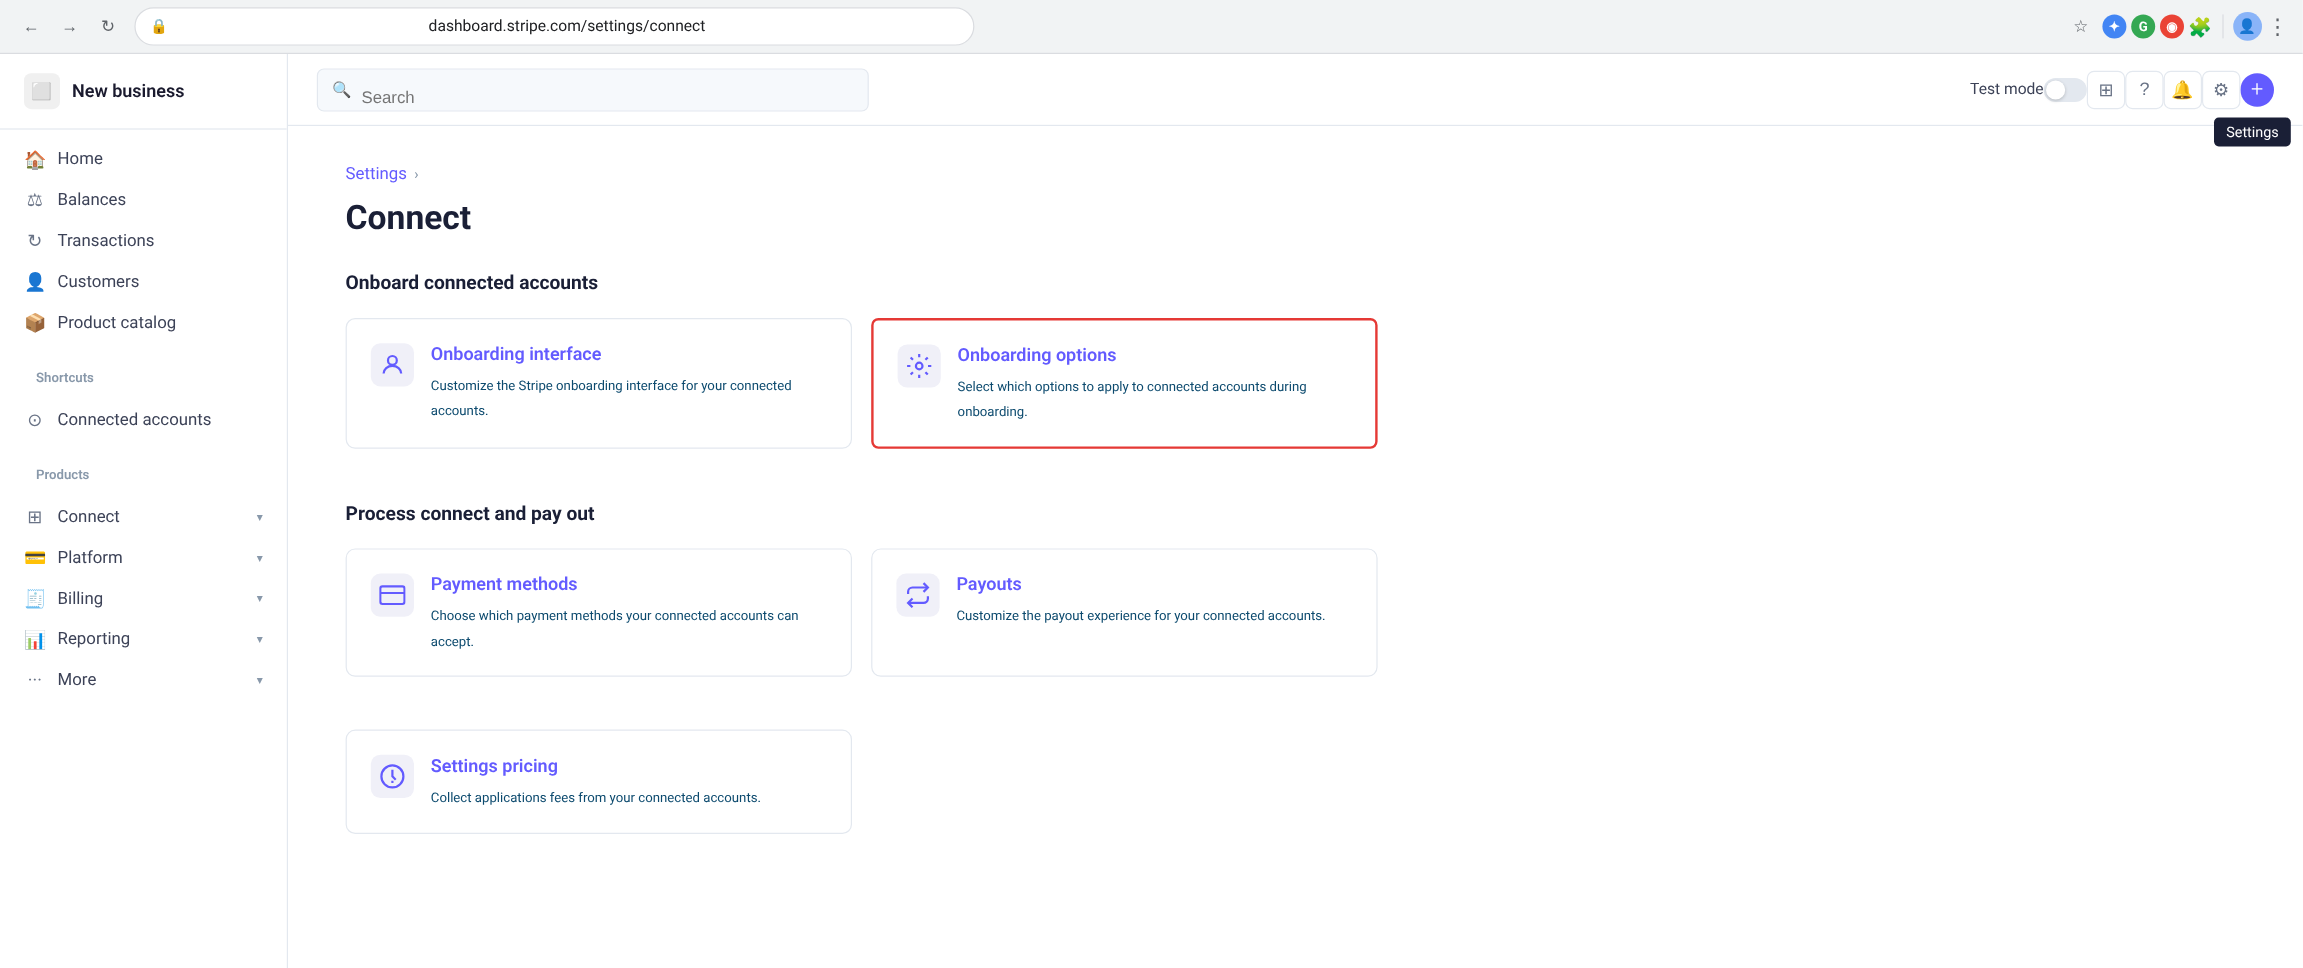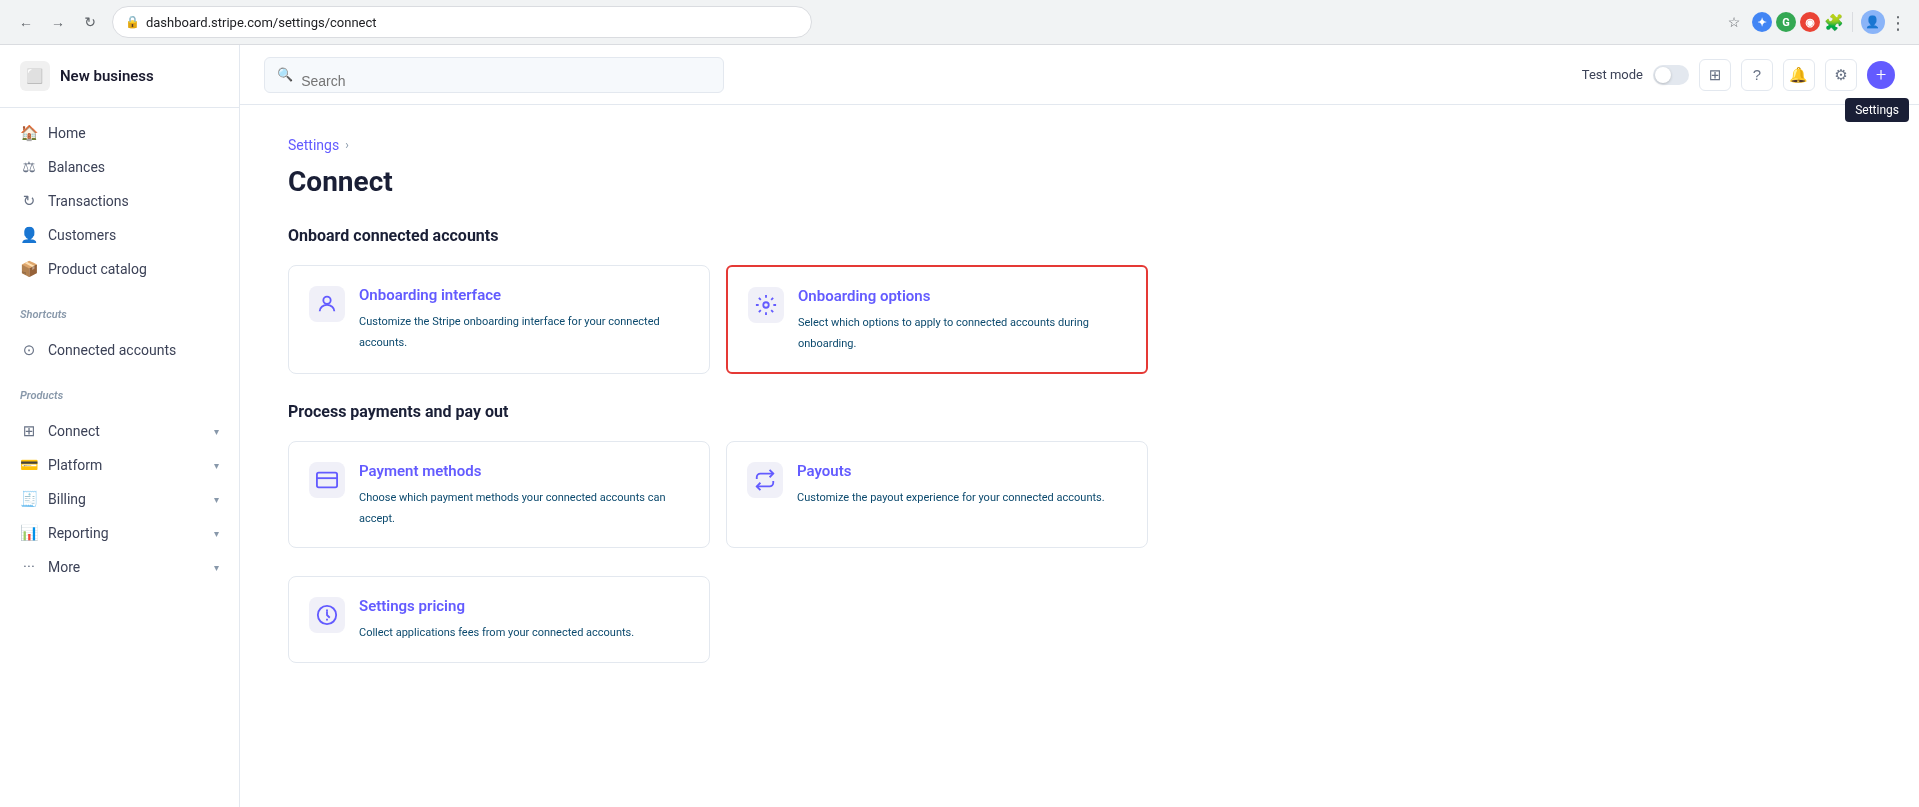--- a/index.html
+++ b/index.html
@@ -20,21 +20,21 @@
       width: 28px; height: 28px; border-radius: 50%; border: none;
       background: transparent; cursor: pointer; display: flex; align-items: center; justify-content: center;
       color: #5f6368; font-size: 14px;
     }
     .address-bar {
       flex: 1; max-width: 700px; height: 32px; border-radius: 16px;
       background: #fff; border: 1px solid #dadce0; display: flex; align-items: center;
       padding: 0 12px; gap: 6px; font-size: 13px; color: #202124;
     }
     .address-bar-icon { color: #5f6368; font-size: 12px; }
-    .address-text { flex: 1; font-size: 13px; color: #202124; }
+    .address-text { flex: 1; font-size: 13px; color: #202124; text-align: center; }
     .browser-actions { display: flex; gap: 4px; margin-left: auto; align-items: center; }
     .browser-action-btn {
       width: 28px; height: 28px; border-radius: 50%; border: none;
       background: transparent; cursor: pointer; display: flex; align-items: center; justify-content: center;
       color: #5f6368; font-size: 14px;
     }
     .extension-icon { width: 20px; height: 20px; border-radius: 50%; display: flex; align-items: center; justify-content: center; font-size: 11px; font-weight: bold; }
     .ext-blue { background: #4285f4; color: white; }
     .ext-green { background: #34a853; color: white; }
     .ext-red { background: #ea4335; color: white; }
@@ -62,22 +62,22 @@
 
     .sidebar-nav { padding: 8px 0; }
     .sidebar-nav-item {
       display: flex; align-items: center; gap: 10px; padding: 8px 20px;
       cursor: pointer; color: #3c4257; font-size: 14px; border-radius: 0;
       text-decoration: none; transition: background 0.15s;
     }
     .sidebar-nav-item .nav-icon { font-size: 15px; color: #697386; width: 18px; text-align: center; }
 
     .sidebar-section-label {
-      padding: 14px 20px 4px; font-size: 11px; font-weight: 600;
-      color: #8898aa; text-transform: none; letter-spacing: 0; font-style: italic;
+      padding: 14px 30px 4px; font-size: 11px; font-weight: 600;
+      color: #8898aa; text-transform: none; letter-spacing: 0;
     }
 
     .sidebar-nav-item.has-chevron { display: flex; justify-content: space-between; }
     .sidebar-nav-item .nav-left { display: flex; align-items: center; gap: 10px; }
     .chevron-icon { font-size: 10px; color: #8898aa; }
 
     
     .main-area { flex: 1; display: flex; flex-direction: column; overflow: hidden; background: #fff; }
 
     
@@ -85,21 +85,21 @@
       background: #fff; border-bottom: 1px solid #e3e8ef; padding: 0 24px;
       height: 60px; display: flex; align-items: center; gap: 16px;
     }
     .search-bar {
       flex: 1; max-width: 460px; height: 36px; background: #f6f9fc;
       border: 1px solid #e3e8ef; border-radius: 6px;
       display: flex; align-items: center; padding: 0 12px; gap: 8px;
     }
     .search-icon { color: #8898aa; font-size: 13px; }
     .search-input { border: none; background: transparent; font-size: 14px; color: #3c4257; outline: none; flex: 1; margin-top: 12px; }
-    .topbar-right { margin-left: auto; display: flex; align-items: center; gap: 10px; }
+    .topbar-right { margin-left: auto; display: flex; align-items: center; }
     .test-mode-label { font-size: 13px; color: #3c4257; }
     .toggle-switch {
       width: 36px; height: 20px; background: #e3e8ef; border-radius: 10px;
       position: relative; cursor: pointer;
     }
     .toggle-knob {
       width: 16px; height: 16px; background: #fff; border-radius: 50%;
       position: absolute; top: 2px; left: 2px; box-shadow: 0 1px 3px rgba(0,0,0,0.2);
       transition: left 0.2s;
     }
@@ -125,21 +125,21 @@
     .content-area { flex: 1; overflow-y: auto; padding: 32px 48px; background: #fff; position: relative; }
 
     .breadcrumb { display: flex; align-items: center; gap: 6px; margin-bottom: 12px; }
     .breadcrumb-link { color: #635bff; font-size: 14px; cursor: pointer; text-decoration: none; }
     .breadcrumb-sep { color: #8898aa; font-size: 12px; }
 
     .page-title { font-size: 28px; font-weight: 700; color: #1a1f36; margin-bottom: 28px; }
 
     .section-title { font-size: 16px; font-weight: 700; color: #1a1f36; margin-bottom: 20px; }
 
-    .cards-grid { display: grid; grid-template-columns: 1fr 1fr; gap: 16px; margin-bottom: 28px; max-width: 860px; }
+    .cards-grid { display: grid; grid-template-columns: 1fr 1fr; gap: 16px; margin-bottom: 44px; max-width: 860px; }
 
     .setting-card {
       display: flex; align-items: flex-start; gap: 14px; padding: 20px;
       border: 1px solid #e3e8ef; border-radius: 8px; cursor: pointer;
       background: #fff; transition: border-color 0.15s;
     }
     .setting-card.highlighted {
       border: 2px solid #e53935; border-radius: 6px;
     }
 
@@ -314,21 +314,21 @@
             </svg>
           </div>
           <div class="card-content">
             <span class="card-link">Onboarding options</span>
             <span class="card-desc">Select which options to apply to connected accounts during onboarding.</span>
           </div>
         </div>
 
       </div>
 
-      <div class="section-title">Process payments and pay out</div>
+      <div class="section-title">Process connect and pay out</div>
       <div class="cards-grid">
 
         <div class="setting-card">
           <div class="card-icon">
             <svg width="22" height="22" viewBox="0 0 24 24" fill="none" stroke="#635bff" stroke-width="2">
               <rect x="1" y="4" width="22" height="16" rx="2"></rect>
                 <line x1="1" y1="10" x2="23" y2="10"></line>
             </svg>
           </div>
           <div class="card-content">

